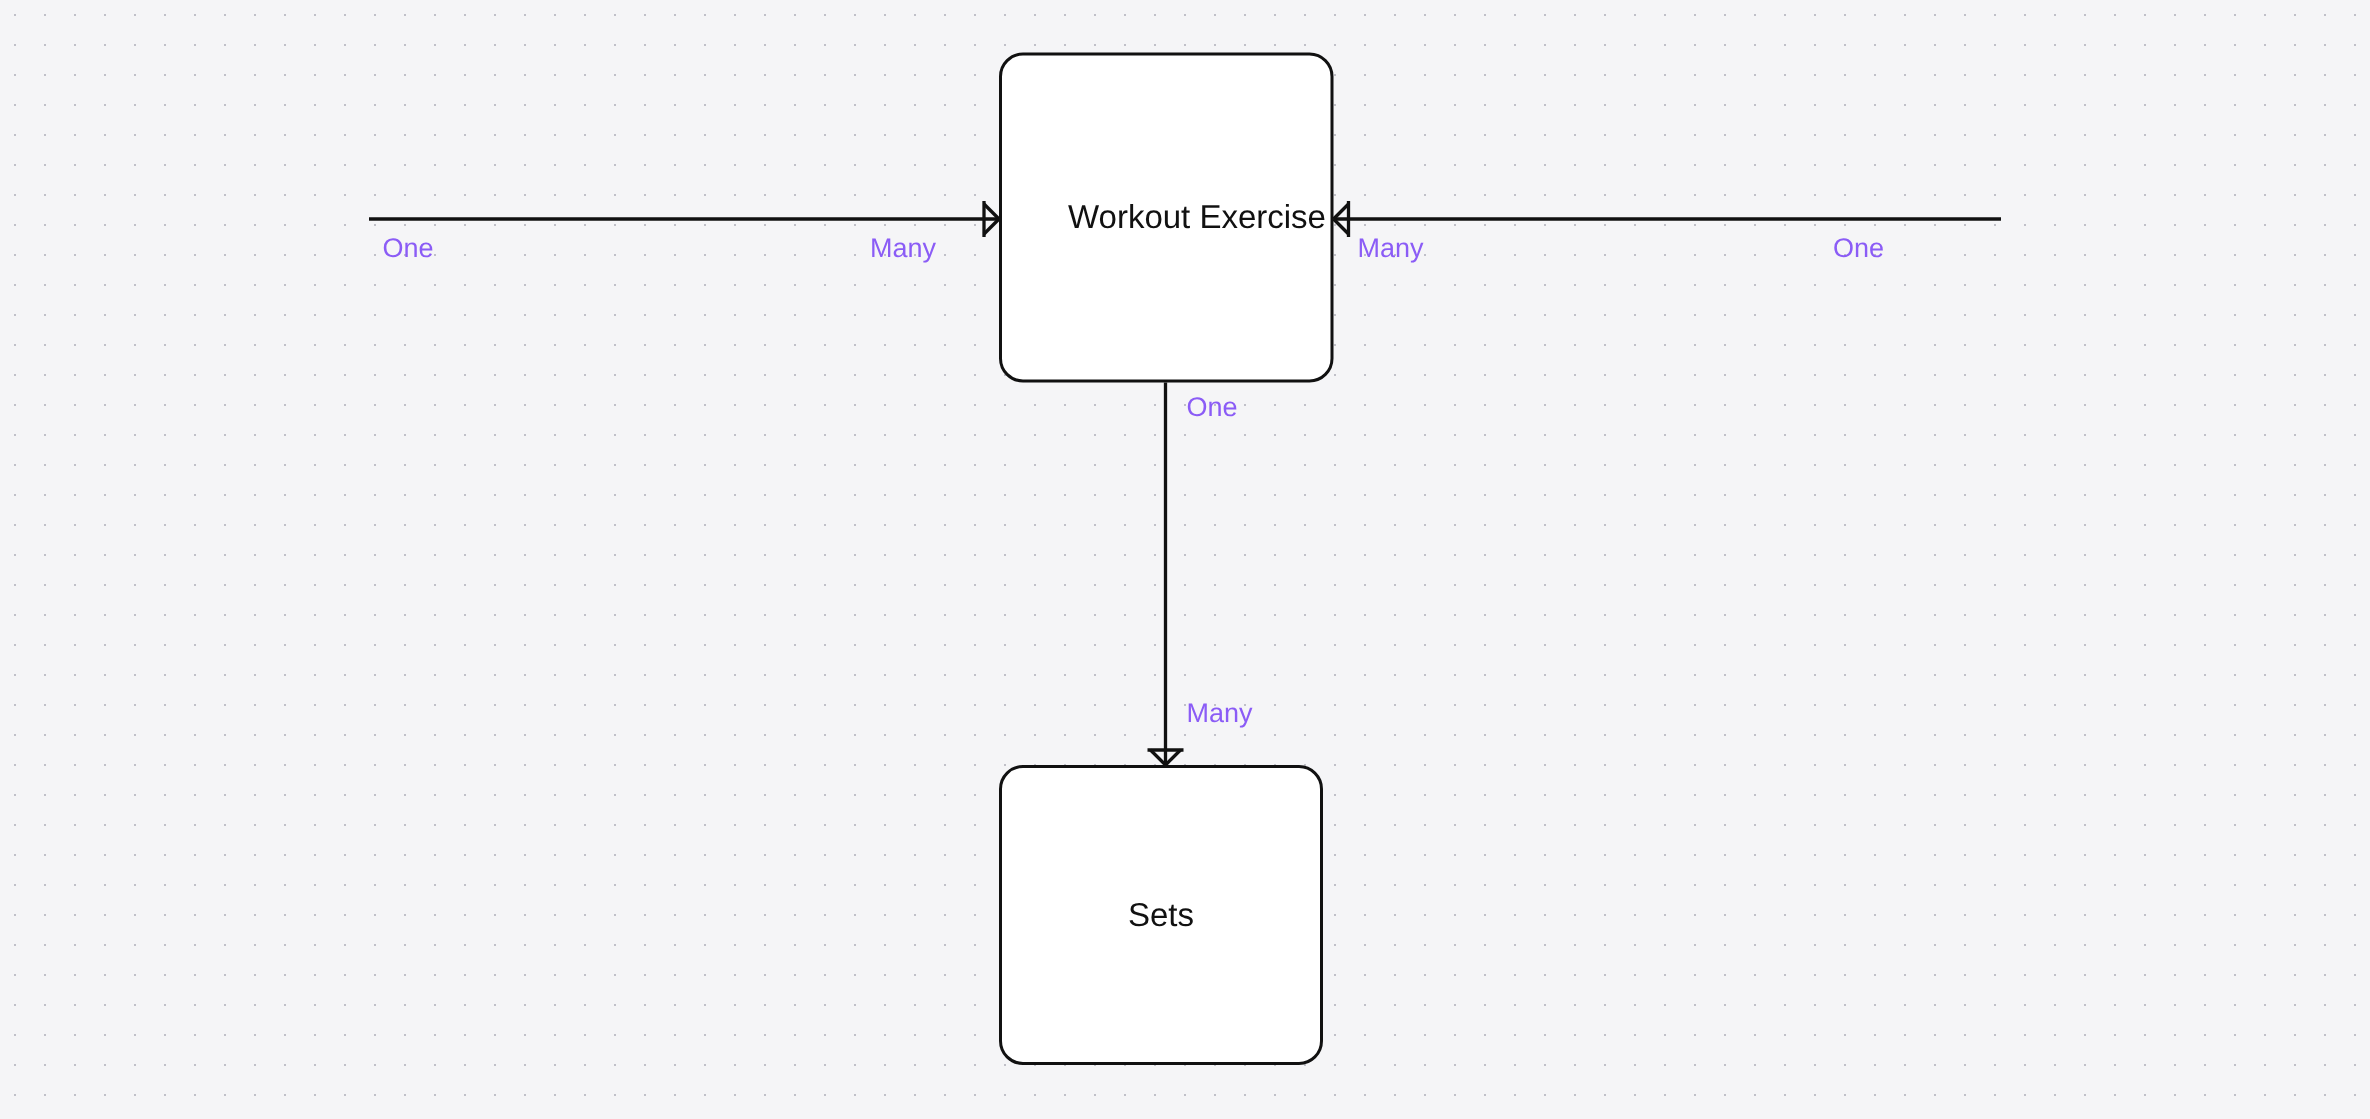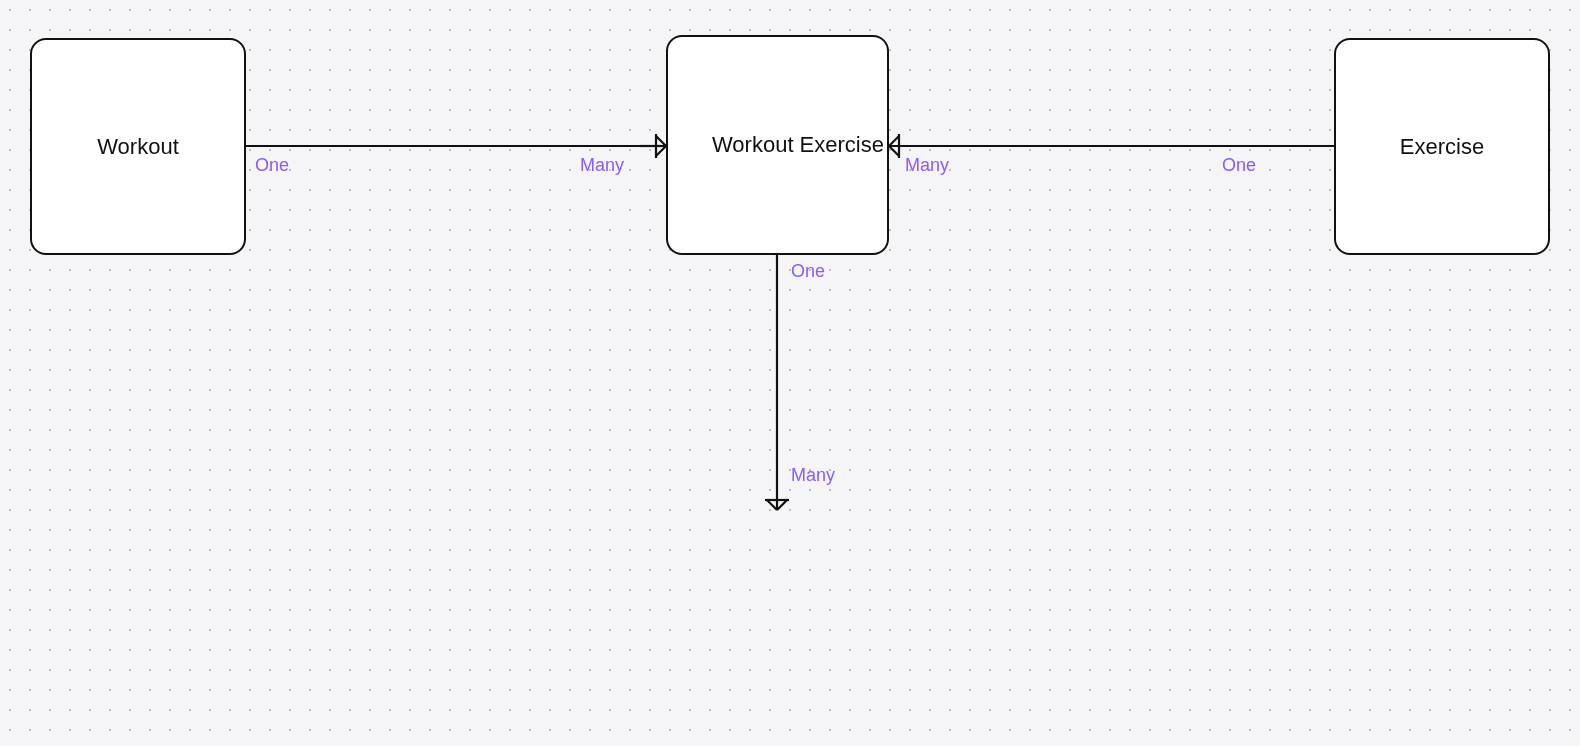--- a/index.html
+++ b/index.html
@@ -75,32 +75,29 @@
     <line x1="899" y1="156" x2="889" y2="146"></line>
     <line x1="899" y1="134" x2="899" y2="158"></line>
 
     <line x1="777" y1="255" x2="777" y2="510"></line>
 
     <line x1="767" y1="500" x2="777" y2="510"></line>
     <line x1="787" y1="500" x2="777" y2="510"></line>
     <line x1="765" y1="500" x2="789" y2="500"></line>
   </svg>
 
-  <div class="entity-box" style="left:30px; top:38px; width:216px; height:217px;">
-    <span>Workout</span>
-  </div>
 
   <div class="entity-box" style="left:666px; top:35px; width:223px; height:220px;padding-left:41px;">
     <span>Workout Exercise</span>
   </div>
 
-  <div class="entity-box" style="left:1334px; top:38px; width:216px; height:217px;">
-    <span>Exercise</span>
+
+  <div class="entity-box" style="left:666px; top:510px; width:216px; height:200px;">
+    <span>Sets</span>
   </div>
-
 
   <span class="label" style="left:255px; top:155px;">One</span>
 
   <span class="label" style="left:580px; top:155px;">Many</span>
 
   <span class="label" style="left:905px; top:155px;">Many</span>
 
   <span class="label" style="left:1222px; top:155px;">One</span>
 
   <span class="label" style="left:791px; top:261px;">One</span>

